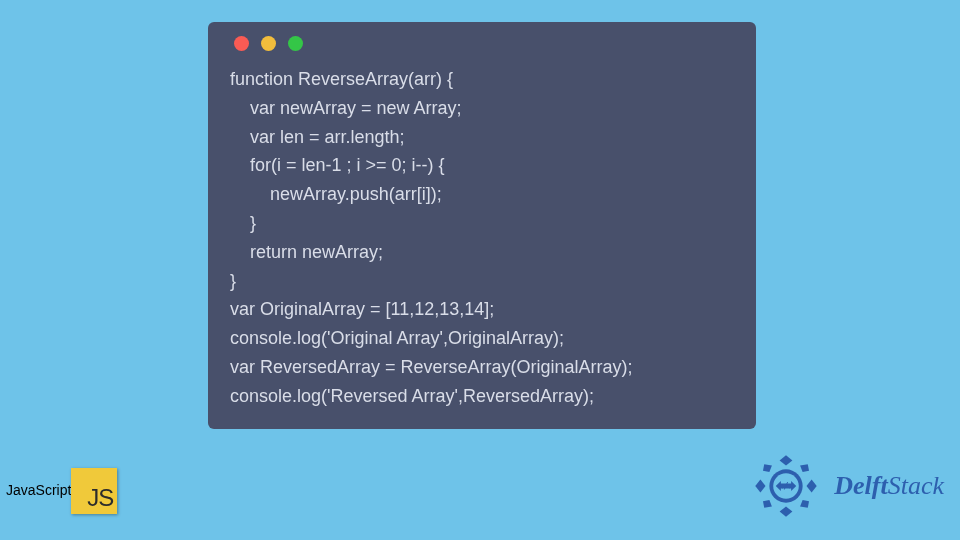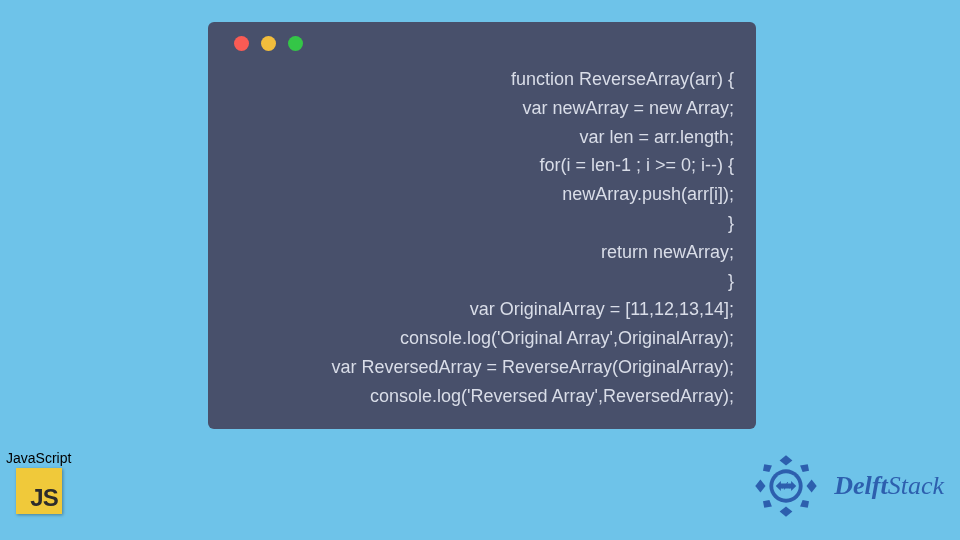--- a/index.html
+++ b/index.html
@@ -12,21 +12,20 @@
     overflow: hidden;
   }
   .code-window {
     position: absolute;
     left: 208px;
     top: 22px;
     width: 548px;
     background: #48506b;
     border-radius: 6px;
     padding: 14px 22px 18px 22px;
-    text-align: right;
   }
   .traffic {
     display: flex;
     gap: 12px;
     margin-bottom: 14px;
     padding-left: 4px;
   }
   .dot {
     width: 15px;
     height: 15px;
@@ -41,42 +40,42 @@
     font-size: 18px;
     line-height: 1.6;
     white-space: pre;
   }
 
   .js-badge {
     position: absolute;
     left: 6px;
     bottom: 26px;
     display: flex;
-    flex-direction: column;
+    flex-direction: row;
     align-items: center;
   }
   .js-badge .label {
     color: #000;
     font-size: 14px;
     font-weight: 400;
     margin-bottom: 2px;
   }
   .js-logo {
     width: 46px;
     height: 46px;
     background: #f0c93a;
     position: relative;
     box-shadow: 1px 1px 3px rgba(0,0,0,0.35);
   }
   .js-logo .js-text {
     position: absolute;
     bottom: 2px;
     right: 4px;
     color: #2c2c2c;
-    font-weight: 700;
+    font-weight: 400;
     font-size: 24px;
     font-family: Arial, sans-serif;
     letter-spacing: -1px;
   }
 
   .delft {
     position: absolute;
     right: 16px;
     bottom: 22px;
     display: flex;

